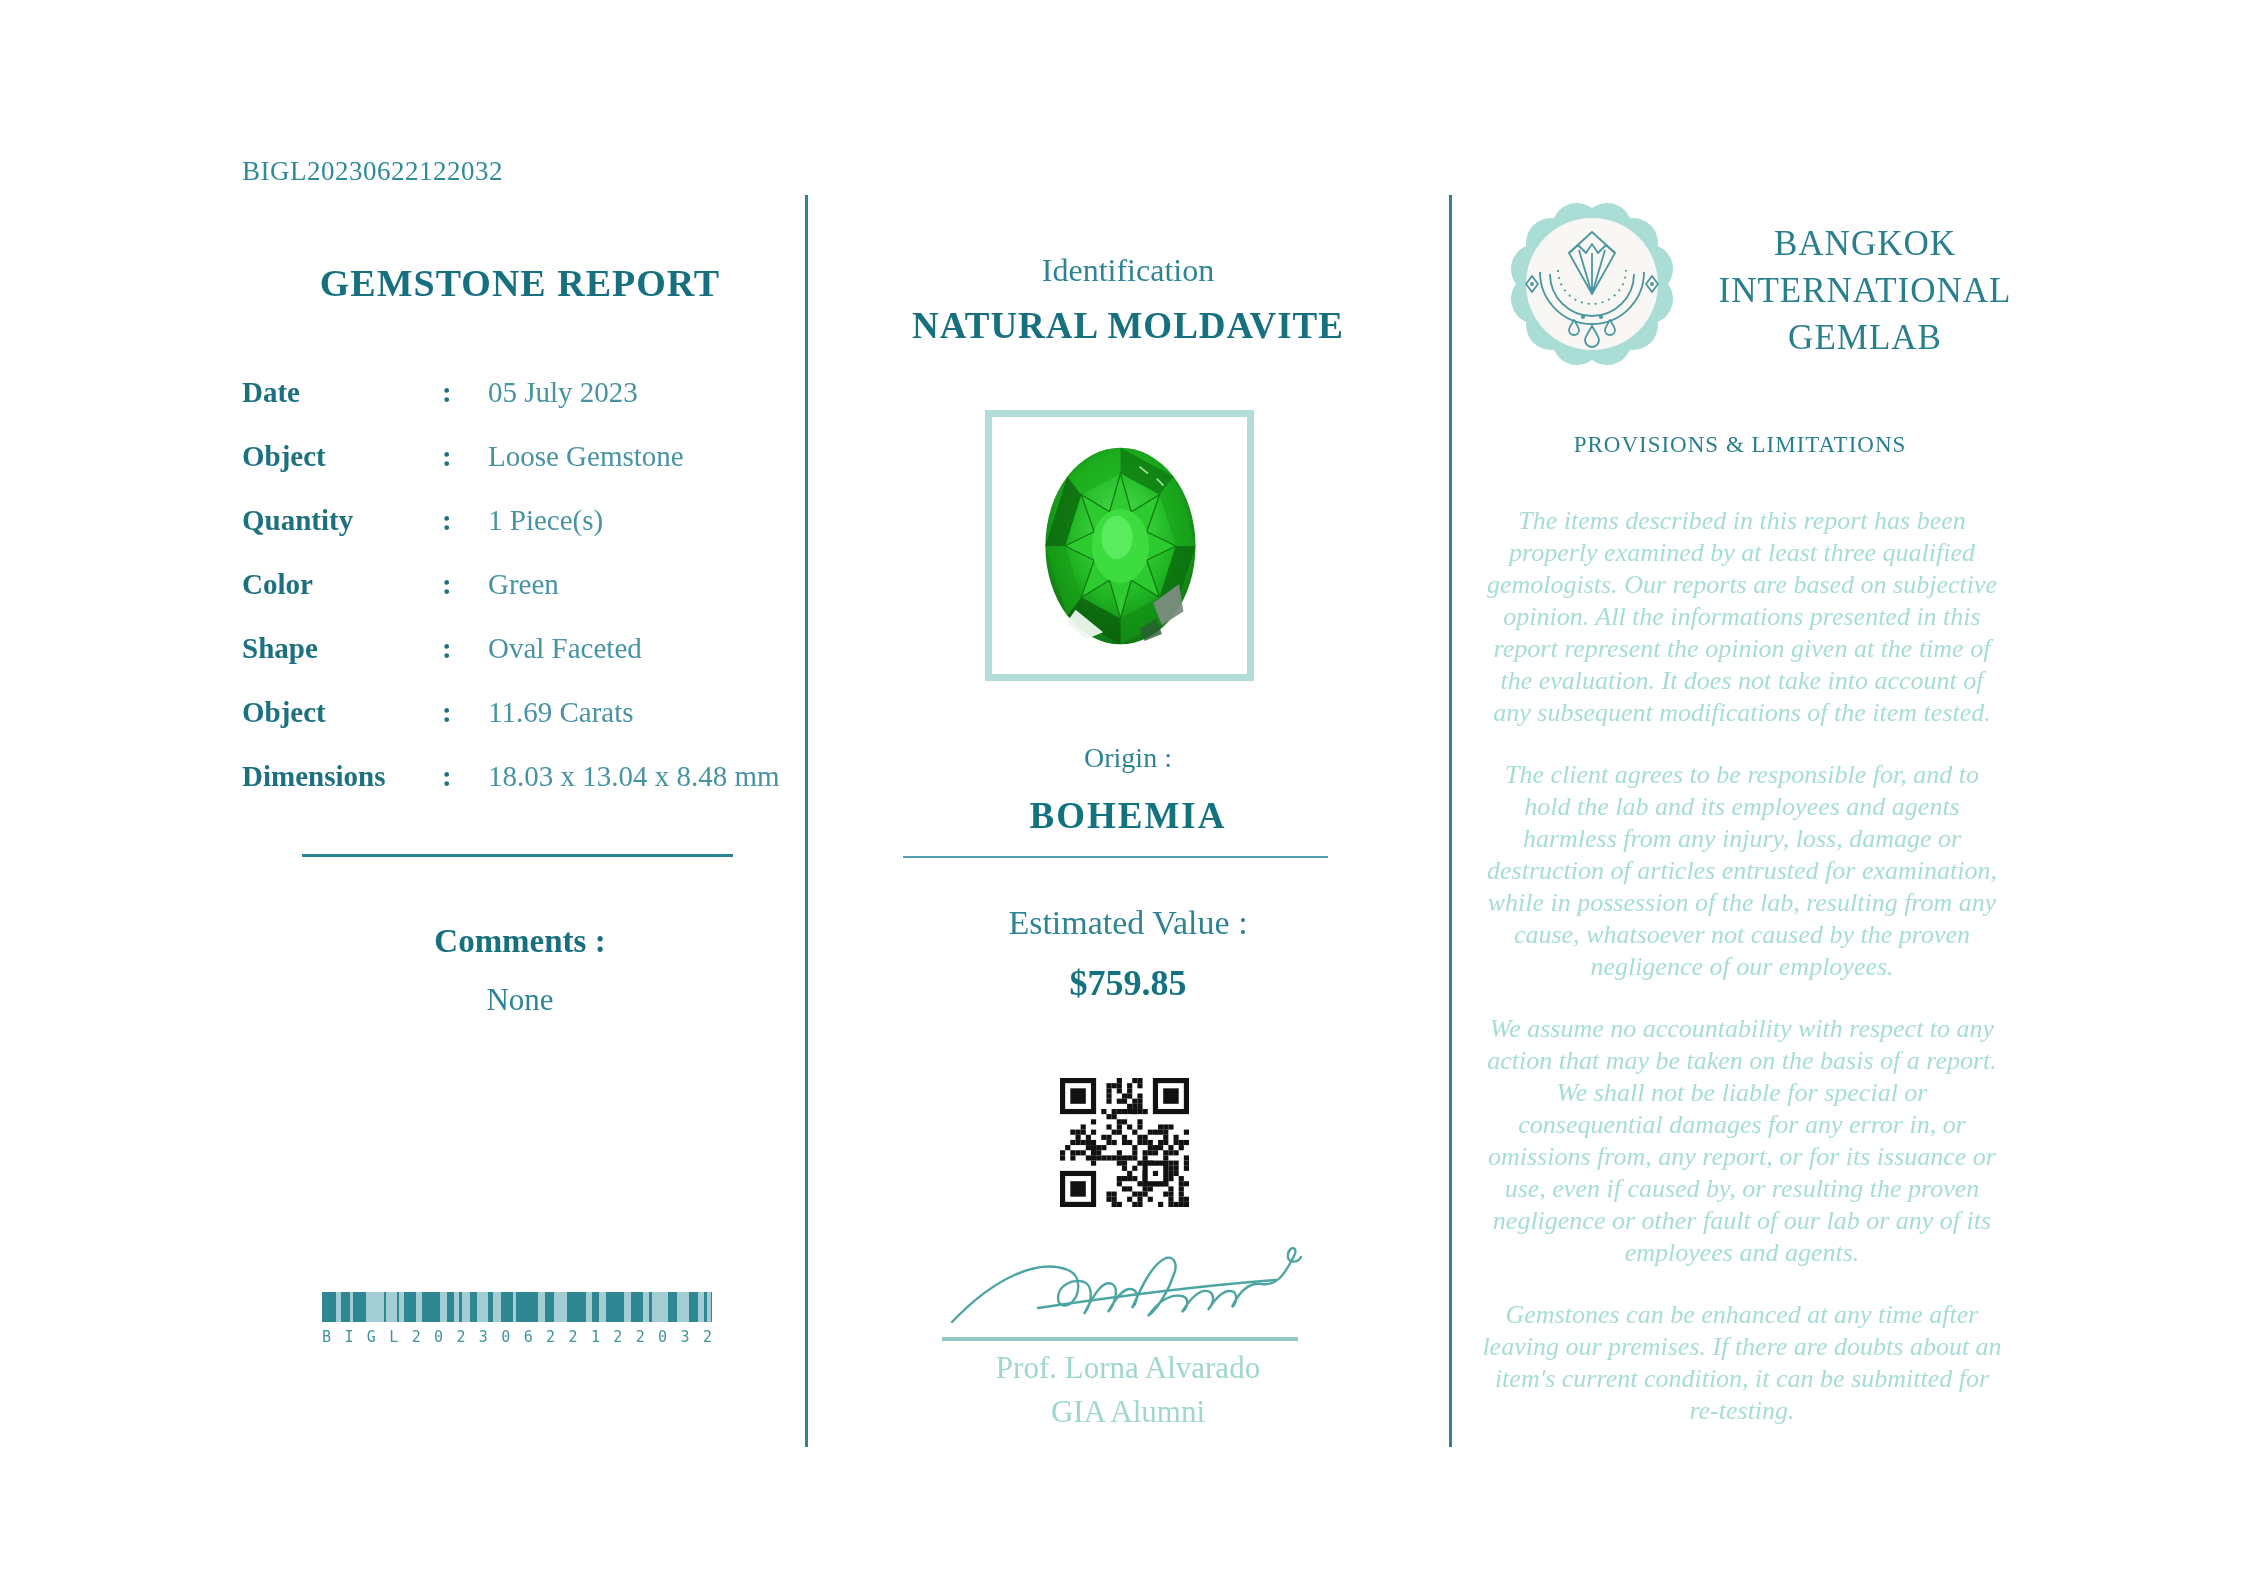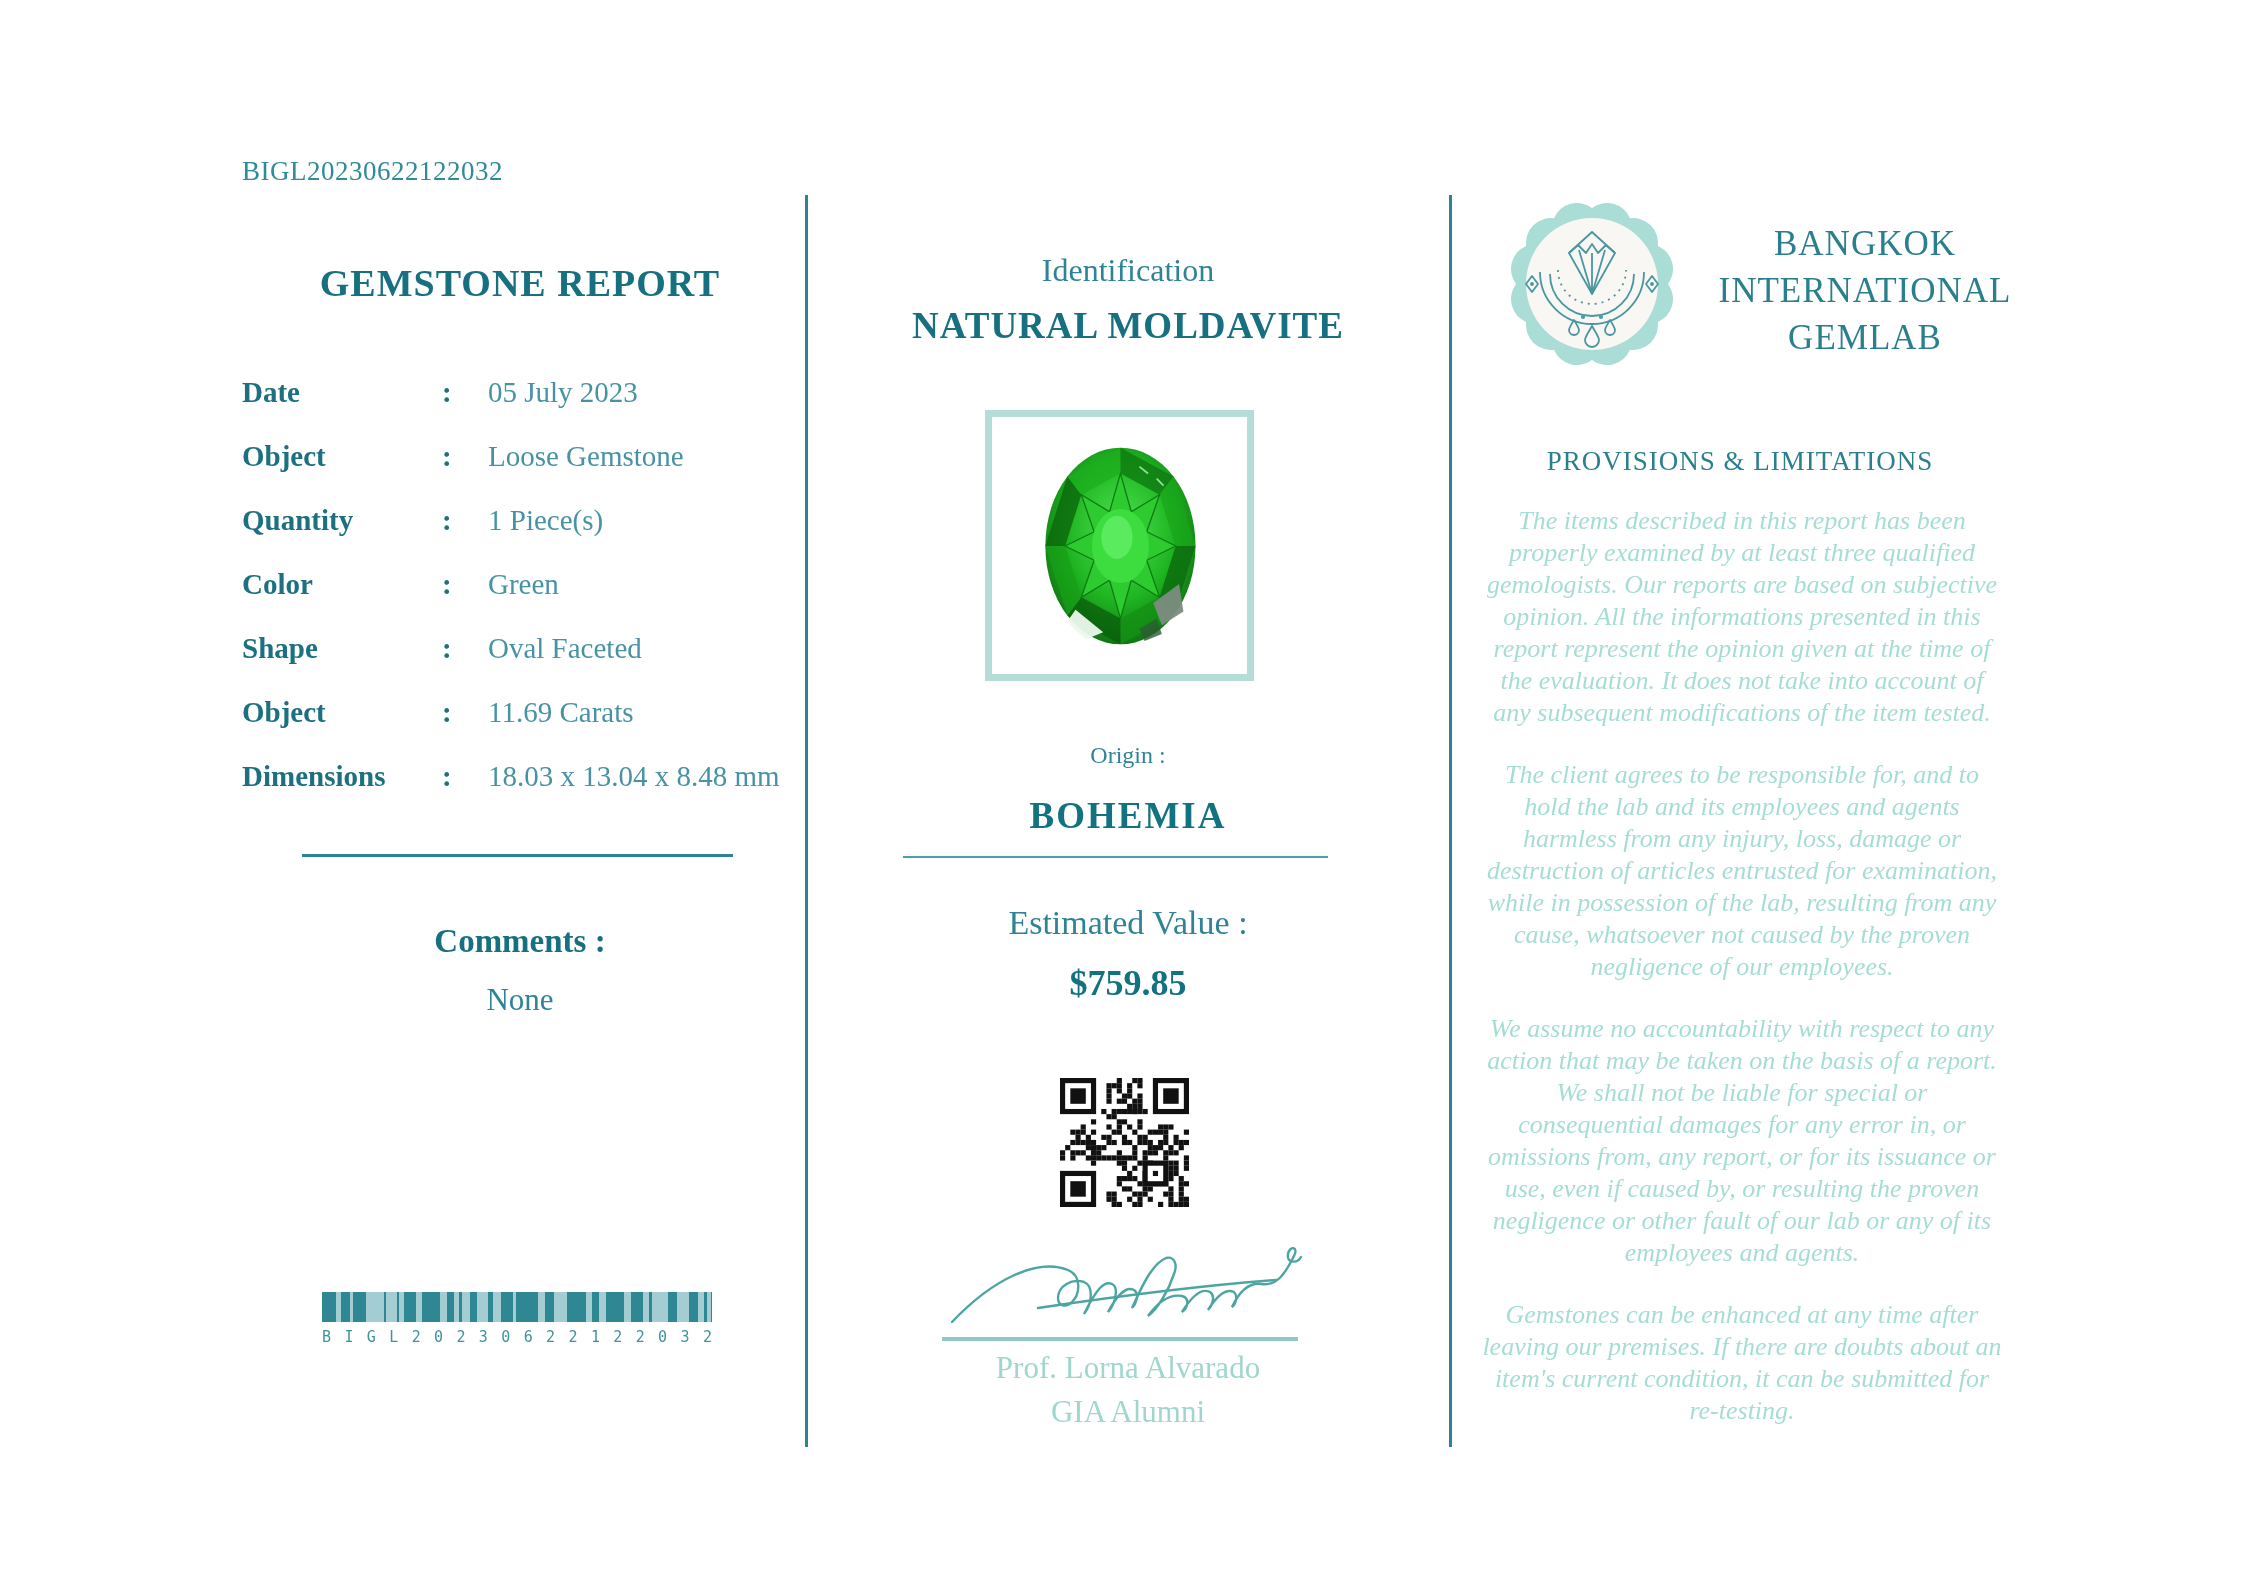--- a/index.html
+++ b/index.html
@@ -30,37 +30,37 @@
   .barcode{left:322px;top:1292px;width:390px;}
   .barcode-text{display:flex;justify-content:space-between;width:390px;margin-top:2px;
                 font-family:"DejaVu Sans Mono",monospace;font-size:15px;color:#3f93a0;}
 
   
   .id-label{left:908px;top:252px;width:440px;font-size:32px;color:#2e8496;}
   .id-value{left:868px;top:304px;width:520px;font-size:37px;font-weight:bold;
             color:#17707f;letter-spacing:1px;}
   .gem-frame{left:985px;top:410px;width:255px;height:257px;border:7px solid #b5ddd7;
              background:#fff;display:flex;align-items:center;justify-content:center;}
-  .origin-label{left:908px;top:742px;width:440px;font-size:24px;color:#2e8496;}
+  .origin-label{left:908px;top:742px;width:440px;font-size:28px;color:#2e8496;}
   .origin-value{left:908px;top:794px;width:440px;font-size:37px;font-weight:bold;
                 color:#137280;letter-spacing:2px;}
   .origin-divider{left:903px;top:856px;width:425px;height:2px;background:#4e9fae;}
   .est-label{left:888px;top:904px;width:480px;font-size:34px;color:#2e8496;}
   .est-amount{left:908px;top:962px;width:440px;font-size:36px;font-weight:bold;color:#137280;}
   .qr{left:1060px;top:1078px;width:129px;height:129px;}
   .signature{left:946px;top:1224px;width:360px;height:112px;}
   .sig-divider{left:942px;top:1337px;width:356px;height:4px;background:#8ec9c4;}
   .signatory-name{left:908px;top:1350px;width:440px;font-size:31px;color:#9fd6ce;}
   .signatory-title{left:908px;top:1394px;width:440px;font-size:31px;color:#9fd6ce;}
 
   
   .logo{left:1506px;top:198px;width:172px;height:172px;}
   .lab-name{left:1690px;top:220px;width:350px;font-size:35px;color:#2a7f8e;
             line-height:47px;letter-spacing:1px;}
-  .prov-title{left:1480px;top:446px;width:520px;font-size:27px;color:#2a7f8e;letter-spacing:1px;}
+  .prov-title{left:1480px;top:432px;width:520px;font-size:23px;color:#2a7f8e;letter-spacing:1px;}
   .provisions{left:1482px;top:505px;width:520px;}
   .provisions p{margin:0 0 30px 0;font-style:italic;font-size:26px;line-height:32px;
                 color:#a5ddd5;text-align:center;}
 </style>
 </head>
 <body>
 
 <div class="abs report-number">BIGL20230622122032</div>
 
 <div class="abs col-divider left"></div>

